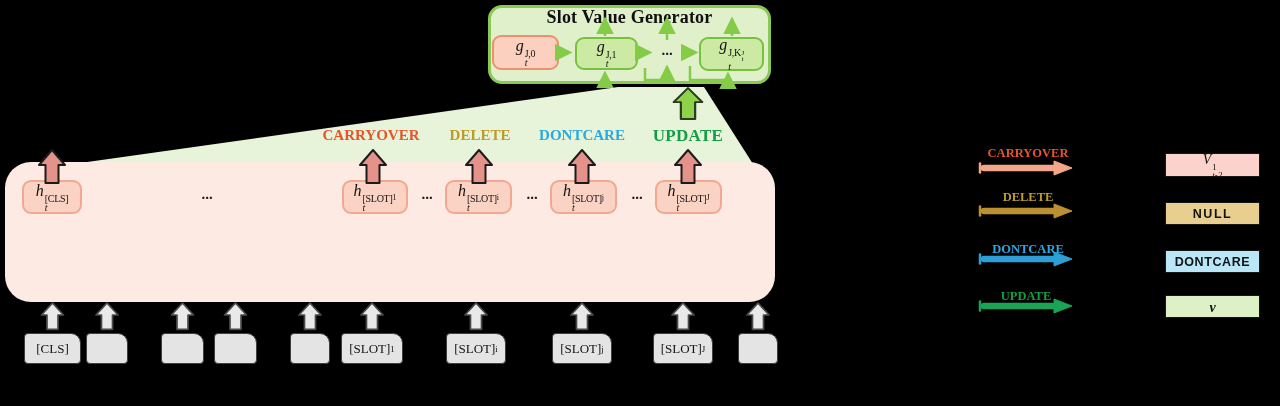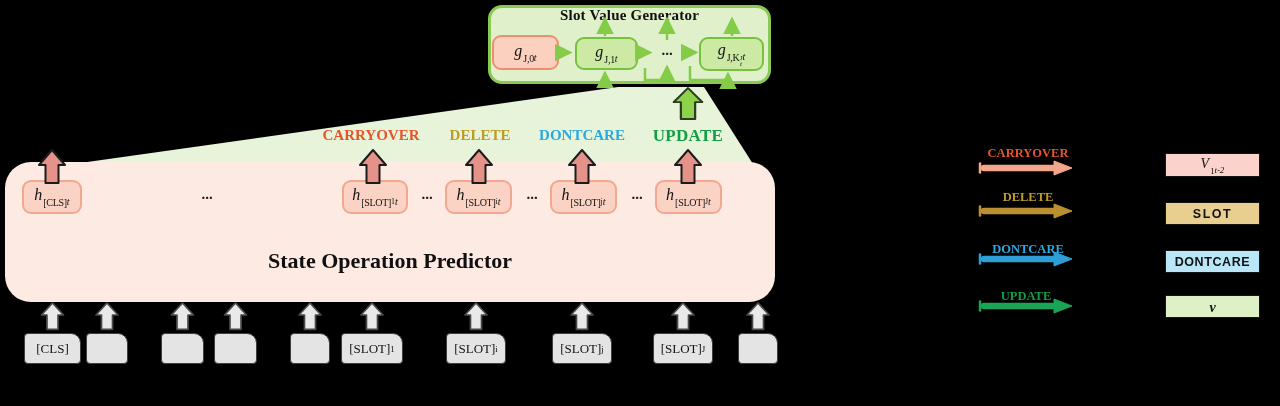--- a/index.html
+++ b/index.html
@@ -6,35 +6,35 @@
   .canvas{position:relative;width:1280px;height:406px;background:#000;overflow:hidden;
           font-family:"Liberation Serif",serif;color:#111;}
   svg.layer{position:absolute;left:0;top:0;width:1280px;height:406px;pointer-events:none;}
   .underlay{z-index:1;}
   .overlay{z-index:5;}
 
   
   .gen-box{position:absolute;left:488px;top:5px;width:283px;height:79px;z-index:2;
            background:#dff0cb;border:3px solid #8bc957;border-radius:14px;box-sizing:border-box;}
   .gen-title{position:absolute;left:488px;top:7px;width:283px;text-align:center;z-index:3;
-             font-size:15px;font-weight:700;color:#101010;letter-spacing:0.2px;}
+             font-size:18px;font-weight:700;color:#101010;letter-spacing:0.2px;}
   .gcell{position:absolute;z-index:4;box-sizing:border-box;border-radius:9px;
          display:flex;align-items:center;justify-content:center;}
   .gcell.green{background:#cdeaa4;border:2.5px solid #76c23f;}
   .gcell.pink{background:#fbd0bf;border:2.5px solid #ee8f72;}
   .g-0{left:492px;top:35px;width:67px;height:35px;}
   .g-1{left:575px;top:37px;width:63px;height:33px;}
   .g-2{left:699px;top:37px;width:65px;height:34px;}
   .gen-dots{position:absolute;left:655px;top:42px;width:24px;text-align:center;z-index:4;
             font-weight:700;font-size:15px;color:#222;}
 
   
   .math{white-space:nowrap;}
   .mbase{font-style:italic;font-size:16px;}
-  .mstack{display:inline-flex;flex-direction:row;align-items:flex-start;line-height:1;
+  .mstack{display:inline-flex;flex-direction:column;align-items:flex-start;line-height:1;
           vertical-align:-6px;margin-left:1px;}
   .mtop{font-size:10px;letter-spacing:-0.3px;}
   .mbot{font-size:10px;font-style:italic;margin-top:-1px;}
   .mexp{font-size:8px;vertical-align:2px;letter-spacing:0;}
   .nstack{display:inline-flex;flex-direction:column;line-height:0.85;font-size:7px;
           vertical-align:1px;margin-left:0.5px;}
   .nsb{font-style:italic;}
 
   
   .oplabel{position:absolute;z-index:3;transform:translateX(-50%);font-weight:700;font-size:15px;}
@@ -142,21 +142,20 @@
         </span></span>
   </div>
   <div class="gen-dots">...</div>
 
   <div class="oplabel op-0">CARRYOVER</div>
   <div class="oplabel op-1">DELETE</div>
   <div class="oplabel op-2">DONTCARE</div>
   <div class="oplabel op-3">UPDATE</div>
 
   <div class="sop-box"></div>
-  <div class="sop-title">State Operation Predictor</div>
 
   <div class="hcell h-0">
     <span class="math"><span class="mbase">h</span><span class="mstack">
           <span class="mtop"><span>[CLS]</span><sup class="mexp"></sup></span>
           <span class="mbot">t</span>
         </span></span>
   </div>
   <div class="hcell h-1">
     <span class="math"><span class="mbase">h</span><span class="mstack">
           <span class="mtop"><span>[SLOT]</span><sup class="mexp">1</sup></span>
@@ -227,21 +226,21 @@
   <div class="leg-op lop-2">DONTCARE</div>
   <div class="leg-op lop-3">UPDATE</div>
 
   <div class="leg-box lb-0">
     <span class="math vmath"><span class="mbase">V</span><span class="mstack">
           <span class="mtop">1</span>
           <span class="mbot">t-2</span>
         </span></span>
   </div>
   <div class="leg-box lb-1">
-    <span class="leg-text">SLOT</span>
+    <span class="leg-text">NULL</span>
   </div>
   <div class="leg-box lb-2">
     <span class="leg-text">DONTCARE</span>
   </div>
   <div class="leg-box lb-3">
     <span class="math vmath"><span class="mbase vbold">v</span></span>
   </div>
 
   <svg class="layer overlay">
     <defs>

